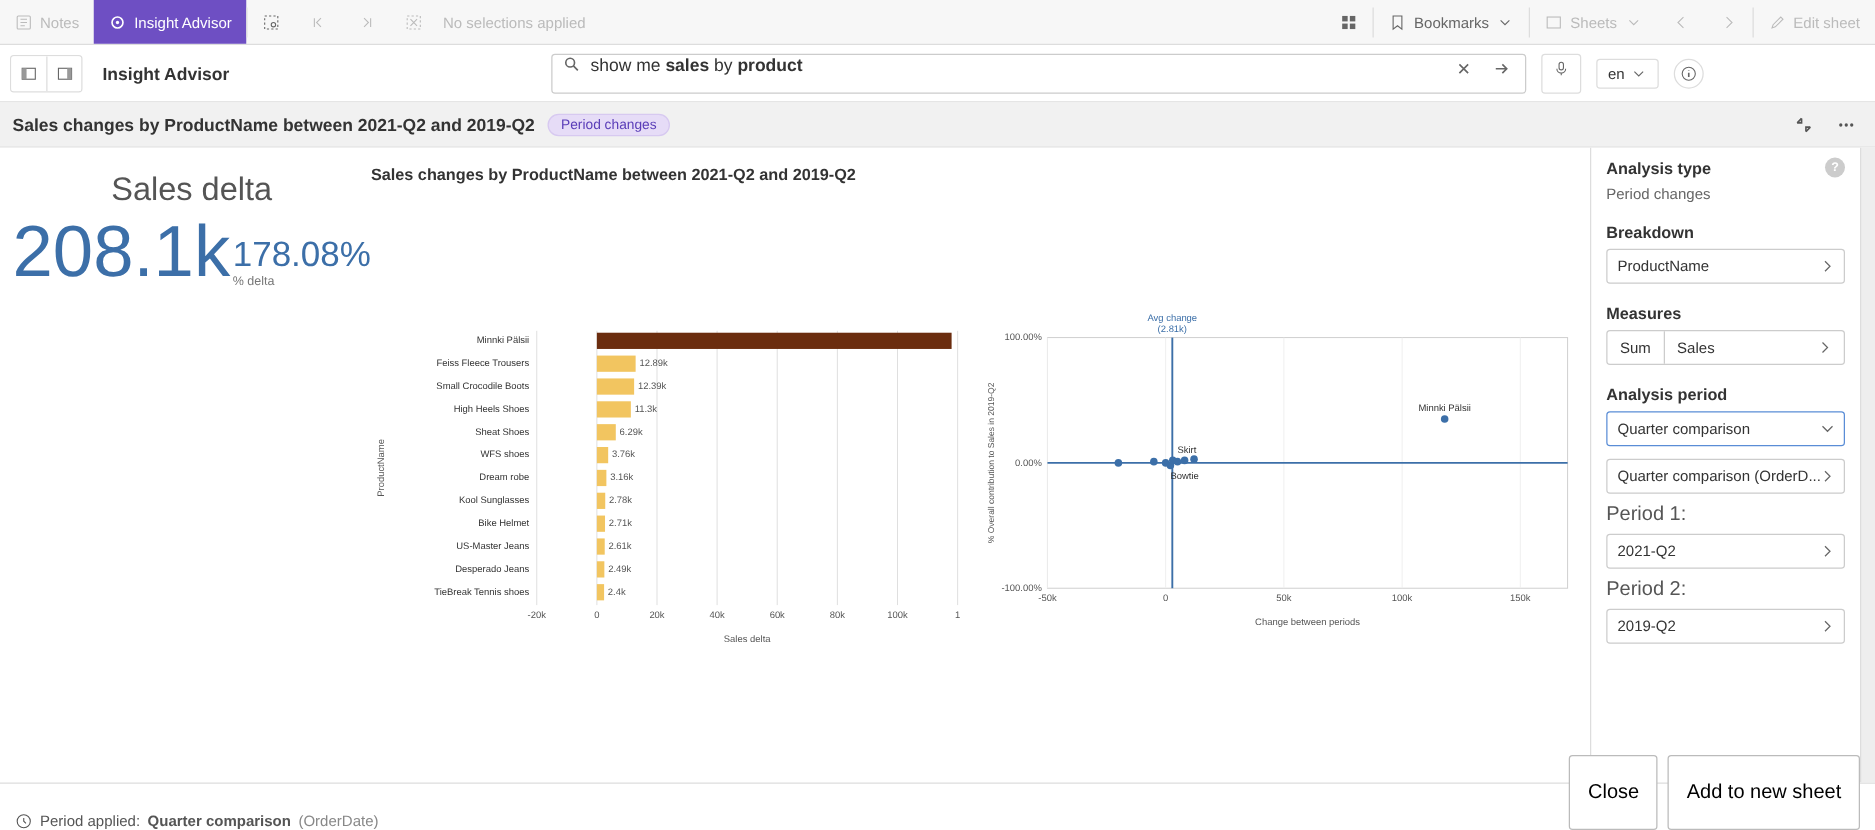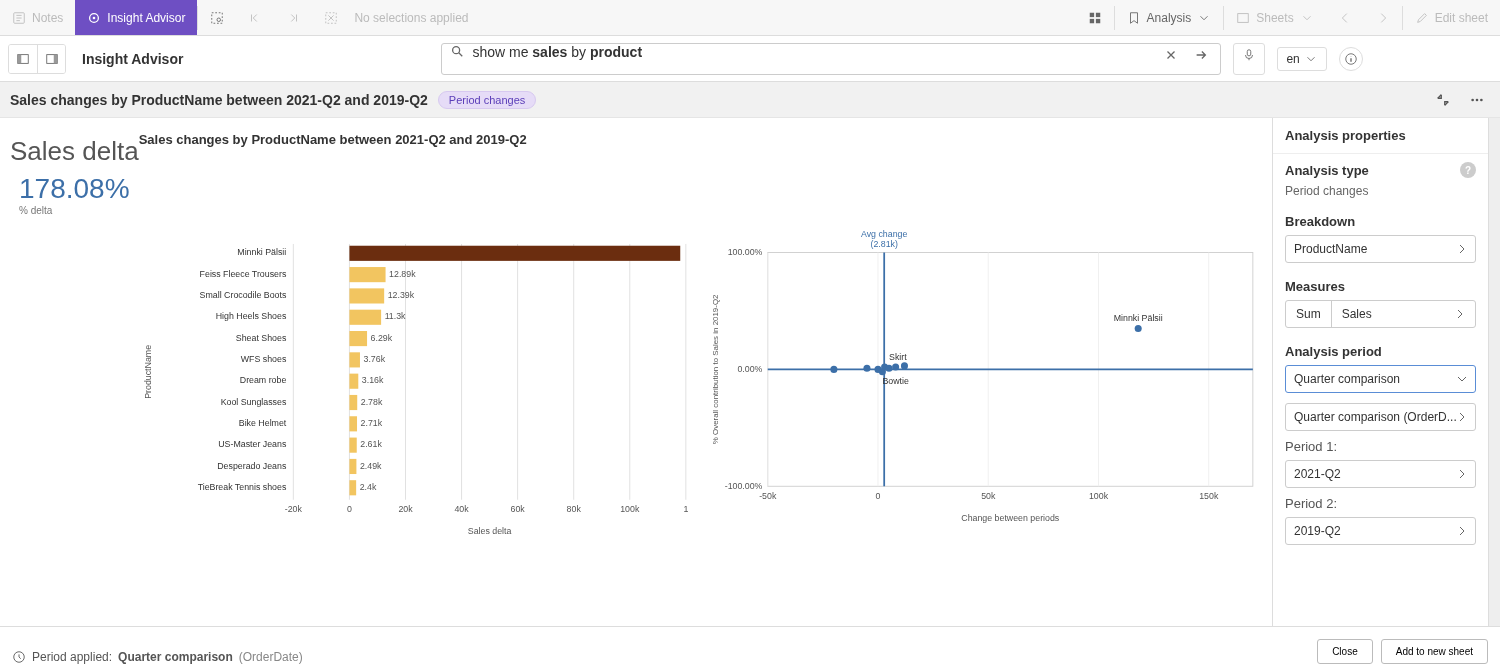--- a/index.html
+++ b/index.html
@@ -54,27 +54,27 @@
 .props { width: 216px; border-left: 1px solid #ddd; display: flex; flex-direction: column; overflow-y: auto; font-size: 12px; }
 .props-head { padding: 10px 12px; font-weight: 600; font-size: 13px; border-bottom: 1px solid #eee; }
 .props-sec { padding: 8px 12px; }
 .props-sec h4 { font-size: 13px; font-weight: 600; margin-bottom: 6px; display: flex; justify-content: space-between; align-items: center; }
 .props-sec .sub { color: #666; font-size: 12px; }
 .prop-row { display: flex; align-items: center; border: 1px solid #ccc; border-radius: 3px; padding: 6px 8px; margin-top: 6px; background: #fff; cursor: pointer; justify-content: space-between; }
 .prop-row.segmented { padding: 0; }
 .seg { flex: 0 0 auto; padding: 6px 10px; border-right: 1px solid #ccc; }
 .seg-main { flex: 1; padding: 6px 10px; display: flex; justify-content: space-between; align-items: center; }
 .prop-row.active-blue { border-color: #5a8dd6; }
-.label-sm { font-size: 13px; color: #555; margin-top: 8px; }
+.label-sm { font-size: 16px; color: #555; margin-top: 8px; }
 
 
 .footer { height: 38px; border-top: 1px solid #ddd; display: flex; align-items: flex-end; padding: 0 12px; gap: 8px; font-size: 12px; }
 .footer .left { display: flex; align-items: center; gap: 6px; color: #555; }
 .footer .right { margin-left: auto; display: flex; gap: 8px; }
-.btn { border: 1px solid #bbb; background: #fff; padding: 6px 14px; border-radius: 3px; cursor: pointer; font-size: 10px; }
+.btn { border: 1px solid #bbb; background: #fff; padding: 20px 14px; border-radius: 3px; cursor: pointer; font-size: 16px; }
 
 .chev { width: 10px; height: 10px; }
 .scroll-hint { width: 12px; background: #eee; border-left: 1px solid #ddd; }
 .help-icon { width: 16px; height: 16px; border-radius: 50%; background: #ccc; color: #fff; display: inline-flex; align-items: center; justify-content: center; font-size: 10px; }
 </style>
 </head>
 <body>
 
 <div class="app">
 
@@ -142,21 +142,21 @@
           </svg>
         </span>
       </button>
     <div class="tb-sep"></div>
     <button class="tb-btn">
       <span class="icon">
           <svg viewBox="0 0 16 16">
             <path d="M4 2h8v12l-4-3-4 3z" fill="none" stroke="currentColor"></path>
           </svg>
         </span>
-      <span>Analysis</span>
+      <span>Bookmarks</span>
       <span class="icon">
           <svg viewBox="0 0 16 16">
             <path d="M4 6l4 4 4-4" fill="none" stroke="currentColor"></path>
           </svg>
         </span>
     </button>
     <div class="tb-sep"></div>
     <button class="tb-btn disabled">
       <span class="icon">
           <svg viewBox="0 0 16 16">
@@ -286,20 +286,21 @@
           </span>
         </button>
     </div>
   </div>
 
   <div class="main">
     <div class="viz">
       <div class="kpi">
         <div class="kpi-title">Sales delta</div>
         <div class="kpi-row">
+          <span class="kpi-main">208.1k</span>
           <div class="kpi-side">
             <span class="kpi-pct">178.08%</span>
             <span class="kpi-lbl">% delta</span>
           </div>
         </div>
       </div>
 
       <div class="charts">
 
         <div class="chartbox">
@@ -394,21 +395,20 @@
               <text x="217.5" y="151.85" text-anchor="middle" font-size="10" fill="#333">Skirt</text>
               <text x="215" y="179.15" text-anchor="middle" font-size="10" fill="#333">Bowtie</text>
               <text x="14" y="162.5" text-anchor="middle" font-size="9" fill="#555" transform="rotate(-90 14 162.5)">% Overall contribution to Sales in 2019-Q2</text>
               <text x="345" y="334" text-anchor="middle" font-size="10" fill="#555">Change between periods</text>
             </svg>
         </div>
       </div>
     </div>
 
     <div class="props">
-      <div class="props-head">Analysis properties</div>
       <div class="props-sec">
         <h4>
             <span>Analysis type</span>
             <span class="help-icon">?</span>
           </h4>
         <div class="sub">Period changes</div>
       </div>
       <div class="props-sec">
         <h4>Breakdown</h4>
         <div class="prop-row">

